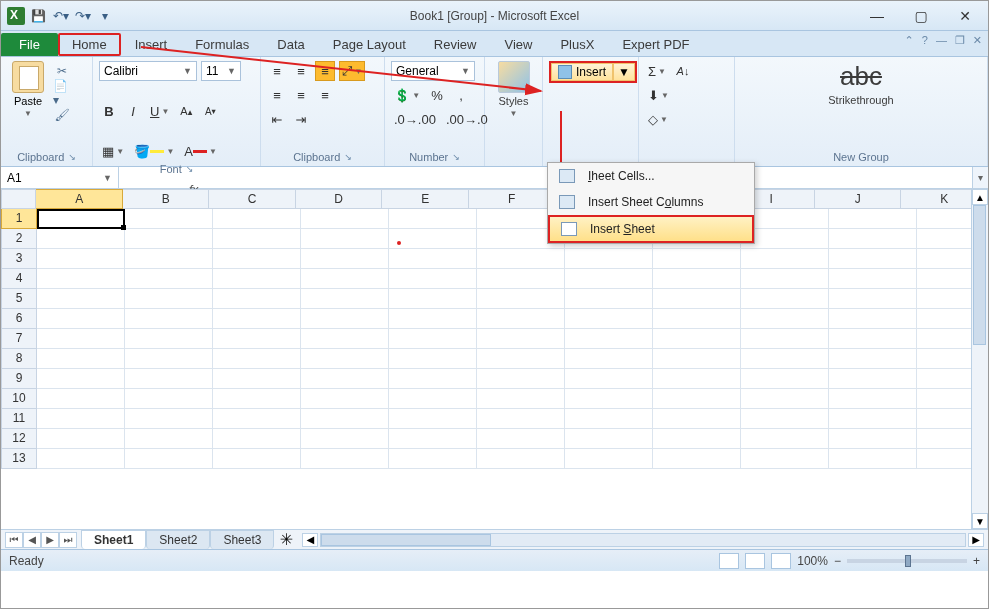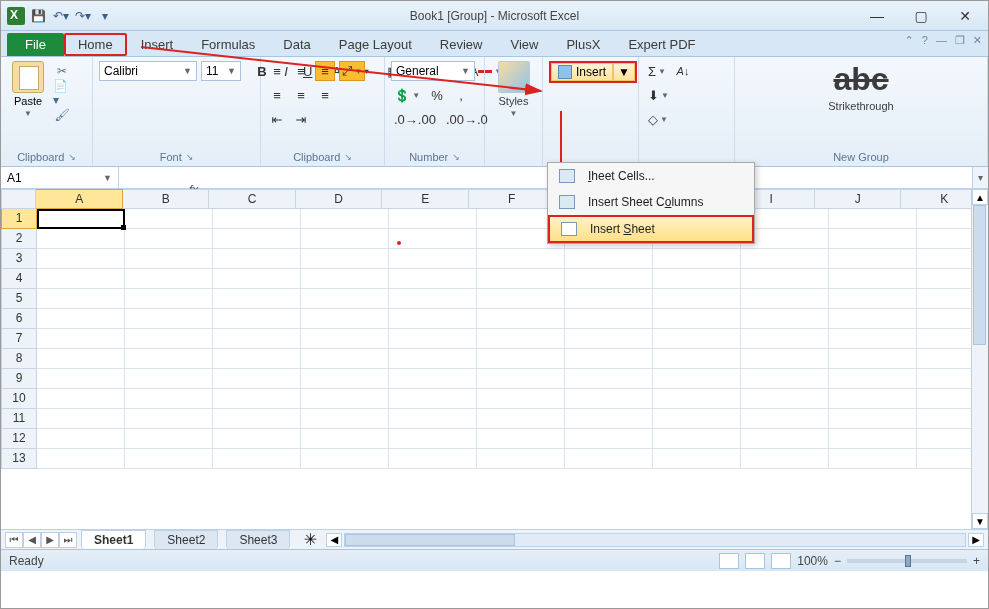--- a/index.html
+++ b/index.html
@@ -10,42 +10,42 @@
 .qat { display: flex; align-items: center; gap: 6px; padding-left: 6px; }
 .qat .xlicon { width: 18px; height: 18px; background: #2e7d32; border-radius: 2px; position: relative; }
 .qat .xlicon::after { content:"X"; color:#fff; font-size:12px; font-weight:bold; position:absolute; left:3px; top:1px; }
 .qat-btn { width: 16px; height: 16px; display:flex; align-items:center; justify-content:center; color:#3a5f85; font-size:12px; }
 .title-text { position:absolute; left:50%; transform:translateX(-50%); font-size:12px; color:#444;text-align:right; }
 .winctrls { margin-left:auto; display:flex; gap:26px; padding-right:14px; }
 .winctrl { width:18px; height:18px; display:flex; align-items:center; justify-content:center; color:#333; font-size:14px; }
 .winctrl.min::after{content:"—";} .winctrl.max::after{content:"▢";} .winctrl.close::after{content:"✕";}
 
 
-.tabs { height: 26px; background:#d7e7f5; display:flex; align-items:flex-end; padding-left:6px; gap:0; position:relative; border-bottom:1px solid #a9c5e0;}
+.tabs { height: 26px; background:#d7e7f5; display:flex; align-items:flex-end; gap:0; position:relative; border-bottom:1px solid #a9c5e0;}
 .file-tab { background:#1e8a3b; color:#fff; padding:4px 18px; font-size:13px; border-radius:2px 2px 0 0; }
 .tab { padding:4px 14px; font-size:13px; color:#3b3b3b; }
 .tab.home { border:2px solid #d22; border-radius:2px; padding:2px 12px; }
 .mini-ctrls { position:absolute; right:6px; top:3px; display:flex; gap:8px; color:#6a89a8; font-size:11px;}
 
 
 .ribbon { height: 110px; background:linear-gradient(#f3f8fc,#e4eef8); border-bottom:1px solid #a9c5e0; display:flex; position:relative;}
 .group { border-right:1px solid #cdddee; padding:4px 6px 2px 6px; display:flex; flex-direction:column; justify-content:space-between; }
 .group-label { text-align:center; font-size:11px; color:#5c7490; padding-top:2px; height:16px; display:flex; align-items:center; justify-content:center; gap:4px;}
 .group-label .dlg { font-size:9px; color:#6a89a8; }
 .grp-body { flex:1; display:flex; align-items:flex-start; gap:4px; }
 
 
 .clip-big { width:42px; display:flex; flex-direction:column; align-items:center; gap:2px; }
 .clip-icon { width:32px; height:32px; background:#f7dca1; border:1px solid #c9a96a; border-radius:3px; position:relative; }
 .clip-icon::after{content:""; position:absolute; left:6px; top:4px; width:18px; height:22px; background:#fff; border:1px solid #c9a96a;}
 .clip-small { display:flex; flex-direction:column; gap:6px; padding-top:2px; }
 .mini { width:18px; height:16px; display:flex; align-items:center; justify-content:center; font-size:12px; color:#4a6a8a; }
 
 
-.font-body { display:flex; flex-direction:row; gap:11px; }
+.font-body { display:flex; flex-direction:column; gap:20px; }
 .row { display:flex; gap:4px; align-items:center; }
 .combo { height:20px; border:1px solid #aac2db; background:#fff; font-size:12px; display:flex; align-items:center; padding:0 4px; justify-content:space-between; }
 .combo .dd { font-size:9px; color:#666; }
 .btn { height:20px; min-width:20px; border:1px solid transparent; display:flex; align-items:center; justify-content:center; font-size:13px; color:#333; padding:0 2px; }
 .btn .dd{font-size:8px; margin-left:2px; color:#666;}
 .color-bar{width:14px; height:3px; display:inline-block;} 
 .orange-box{background:#fdbb2f;border:1px solid #d89a1e;}
 
 
 .num-combo{width:84px;}
@@ -54,21 +54,21 @@
 .big-btn { width:46px; display:flex; flex-direction:column; align-items:center; gap:2px; font-size:11px; color:#3b3b3b;}
 .big-ico{width:32px; height:32px; border:1px solid #b9c9da; background:#fff; border-radius:2px; position:relative;}
 
 
 .insert-split{display:flex; border:2px solid #d22; height:22px;}
 .insert-split .seg{height:100%; border:1px solid #f0c36d; background:linear-gradient(#fff3d6,#ffe29c); display:flex; align-items:center; padding:0 6px; font-size:12px; gap:4px;}
 .insert-split .seg.dd{padding:0 4px;}
 .insert-ico{width:14px;height:14px;background:#8fc2e8;border:1px solid #5a8db5;}
 
 
-.strike-ico{font-size:32px;font-weight:bold;text-decoration:line-through;}
+.strike-ico{font-size:26px;font-weight:normal;text-decoration:line-through;}
 
 
 .fbar-row{height:22px;display:flex;border-bottom:1px solid #bcd1e5;}
 .namebox{width:118px;border-right:1px solid #bcd1e5;background:#fff;display:flex;align-items:center;padding:0 6px;font-size:12px;justify-content:space-between;}
 .namebox .dd{font-size:9px;color:#666;}
 .fx-area{flex:1;display:flex;align-items:center;padding-left:70px;font-size:12px;font-style:italic;color:#555;background:#fff;}
 .fx-area .fx{font-style:italic;color:#555;margin-right:6px;margin-top:24px;}
 .fbar-dd{width:16px;border-left:1px solid #bcd1e5;display:flex;align-items:center;justify-content:center;font-size:10px;color:#666;background:#eef4fb;}
 
 
@@ -94,21 +94,21 @@
 .menu-item .mico{width:22px;height:20px;display:flex;align-items:center;justify-content:center;}
 .menu-item .mico .sq{width:16px;height:14px;border:1px solid #7a99b8;background:#dce9f5;}
 .menu-item u{text-decoration:underline;}
 .menu-item.sel{background:linear-gradient(#fff1c4,#ffe089);border:2px solid #d22;height:28px;}
 
 
 .hscroll-row{height:20px;display:flex;align-items:center;border-top:1px solid #bcd1e5;background:#eef3f9;}
 .sheet-nav{display:flex;gap:0;padding-left:4px;}
 .nav-btn{width:18px;height:16px;border:1px solid #bcd1e5;background:#fff;font-size:10px;display:flex;align-items:center;justify-content:center;color:#555;}
 .sheet-tabs{display:flex;margin-left:4px;}
-.sheet-tab{padding:2px 12px;font-size:12px;border:1px solid #bcd1e5;border-bottom:none;background:#fff;margin-right:8px;border-radius:0 0 4px 4px;color:#333;}
+.sheet-tab{padding:2px 12px;font-size:12px;border:1px solid #bcd1e5;border-bottom:none;background:#fff;margin-right:0;border-radius:0 0 4px 4px;color:#333;}
 .sheet-tab.active{background:#fff;font-weight:bold;}
 .sheet-tab.inactive{background:#dce7f2;}
 .new-sheet{width:24px;display:flex;align-items:center;justify-content:center;}
 .hscroll{flex:1;display:flex;align-items:center;padding:0 4px;gap:2px;}
 .hscroll .arrow{width:16px;height:14px;border:1px solid #bcd1e5;background:#fff;font-size:10px;display:flex;align-items:center;justify-content:center;}
 .hscroll .track{flex:1;height:14px;background:#e2ebf5;border:1px solid #bcd1e5;position:relative;}
 .hscroll .thumb{position:absolute;left:0;top:0;height:12px;width:170px;background:#cddcec;border:1px solid #a9c5e0;}
 
 
 .status{height:22px;background:linear-gradient(#e6eef7,#d7e7f5);border-top:1px solid #a9c5e0;display:flex;align-items:center;font-size:12px;color:#444;padding:0 8px;justify-content:space-between;}

